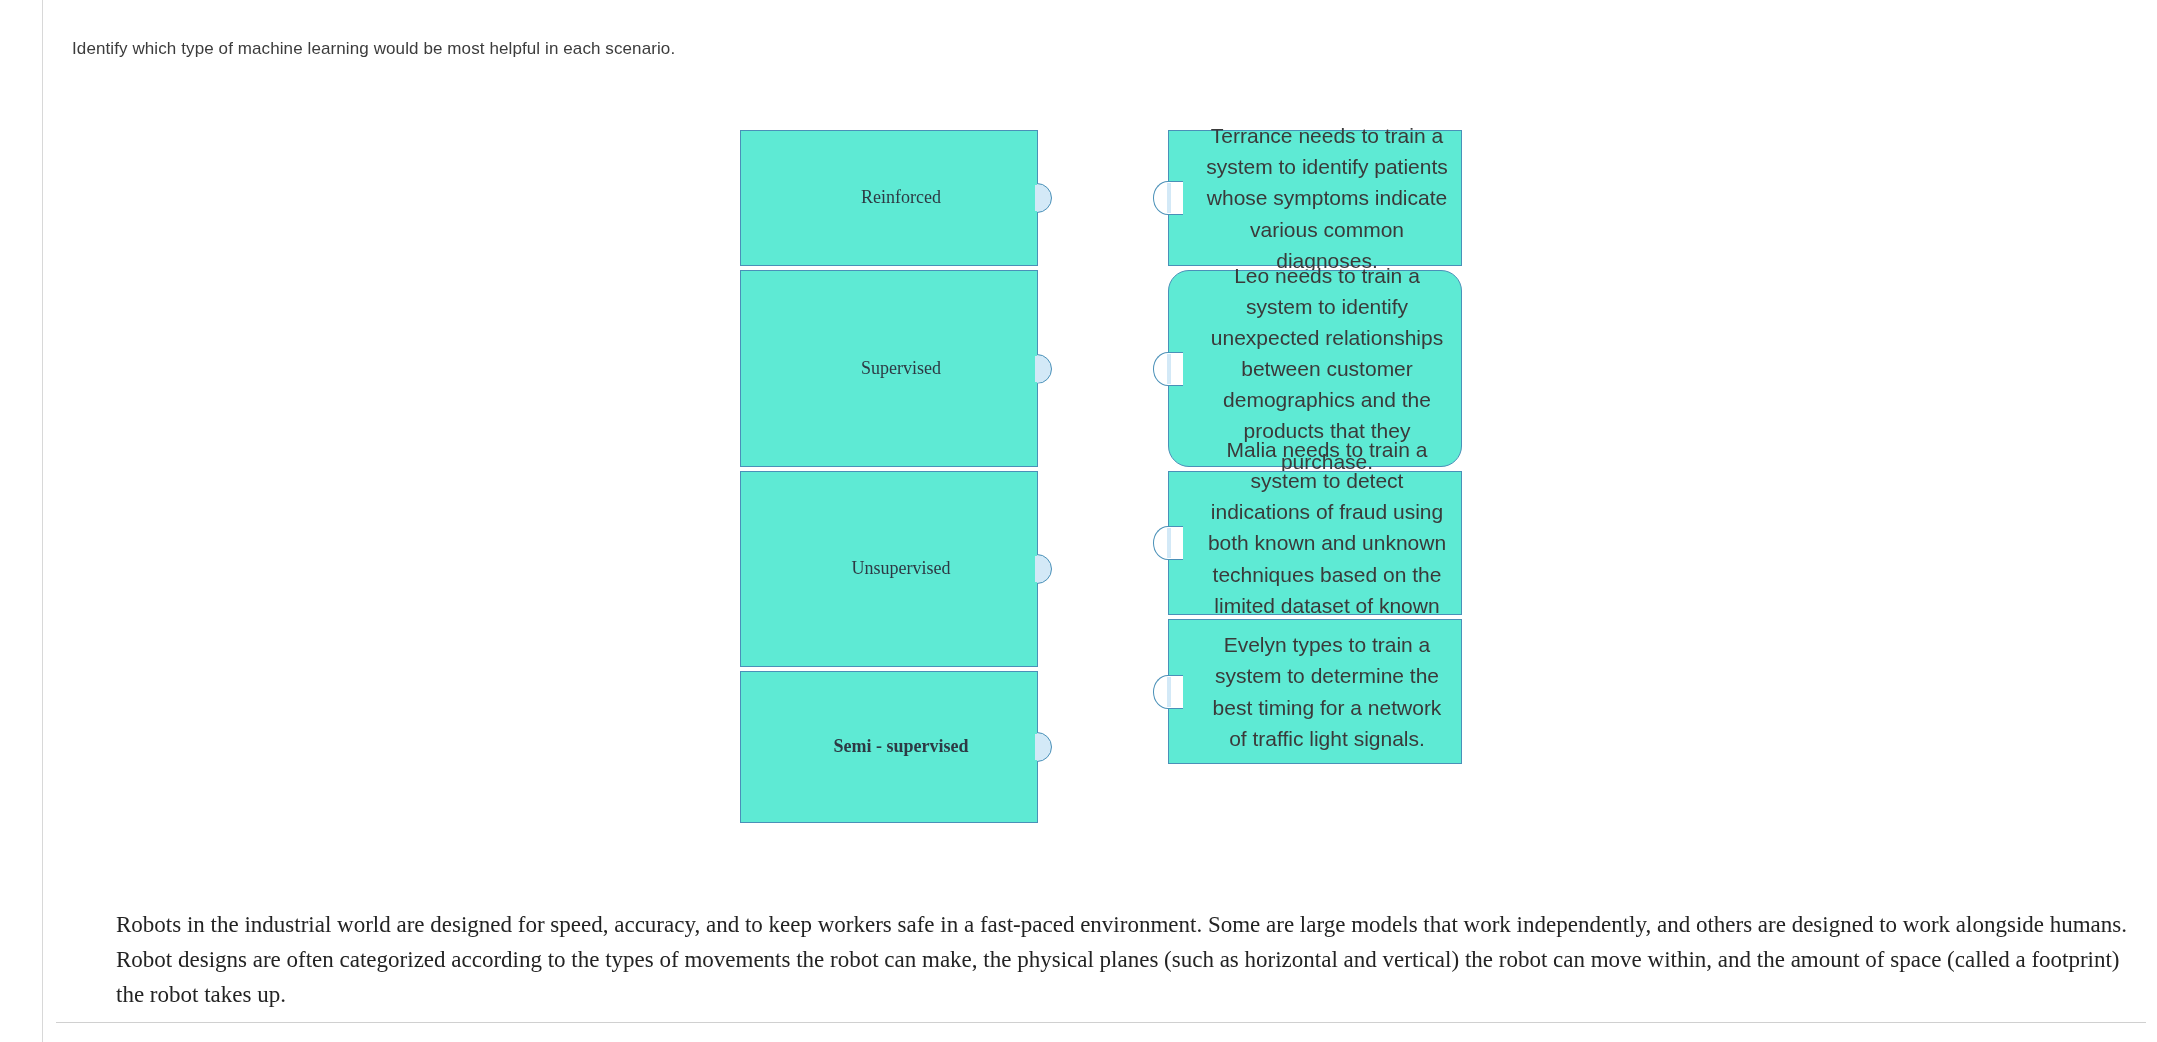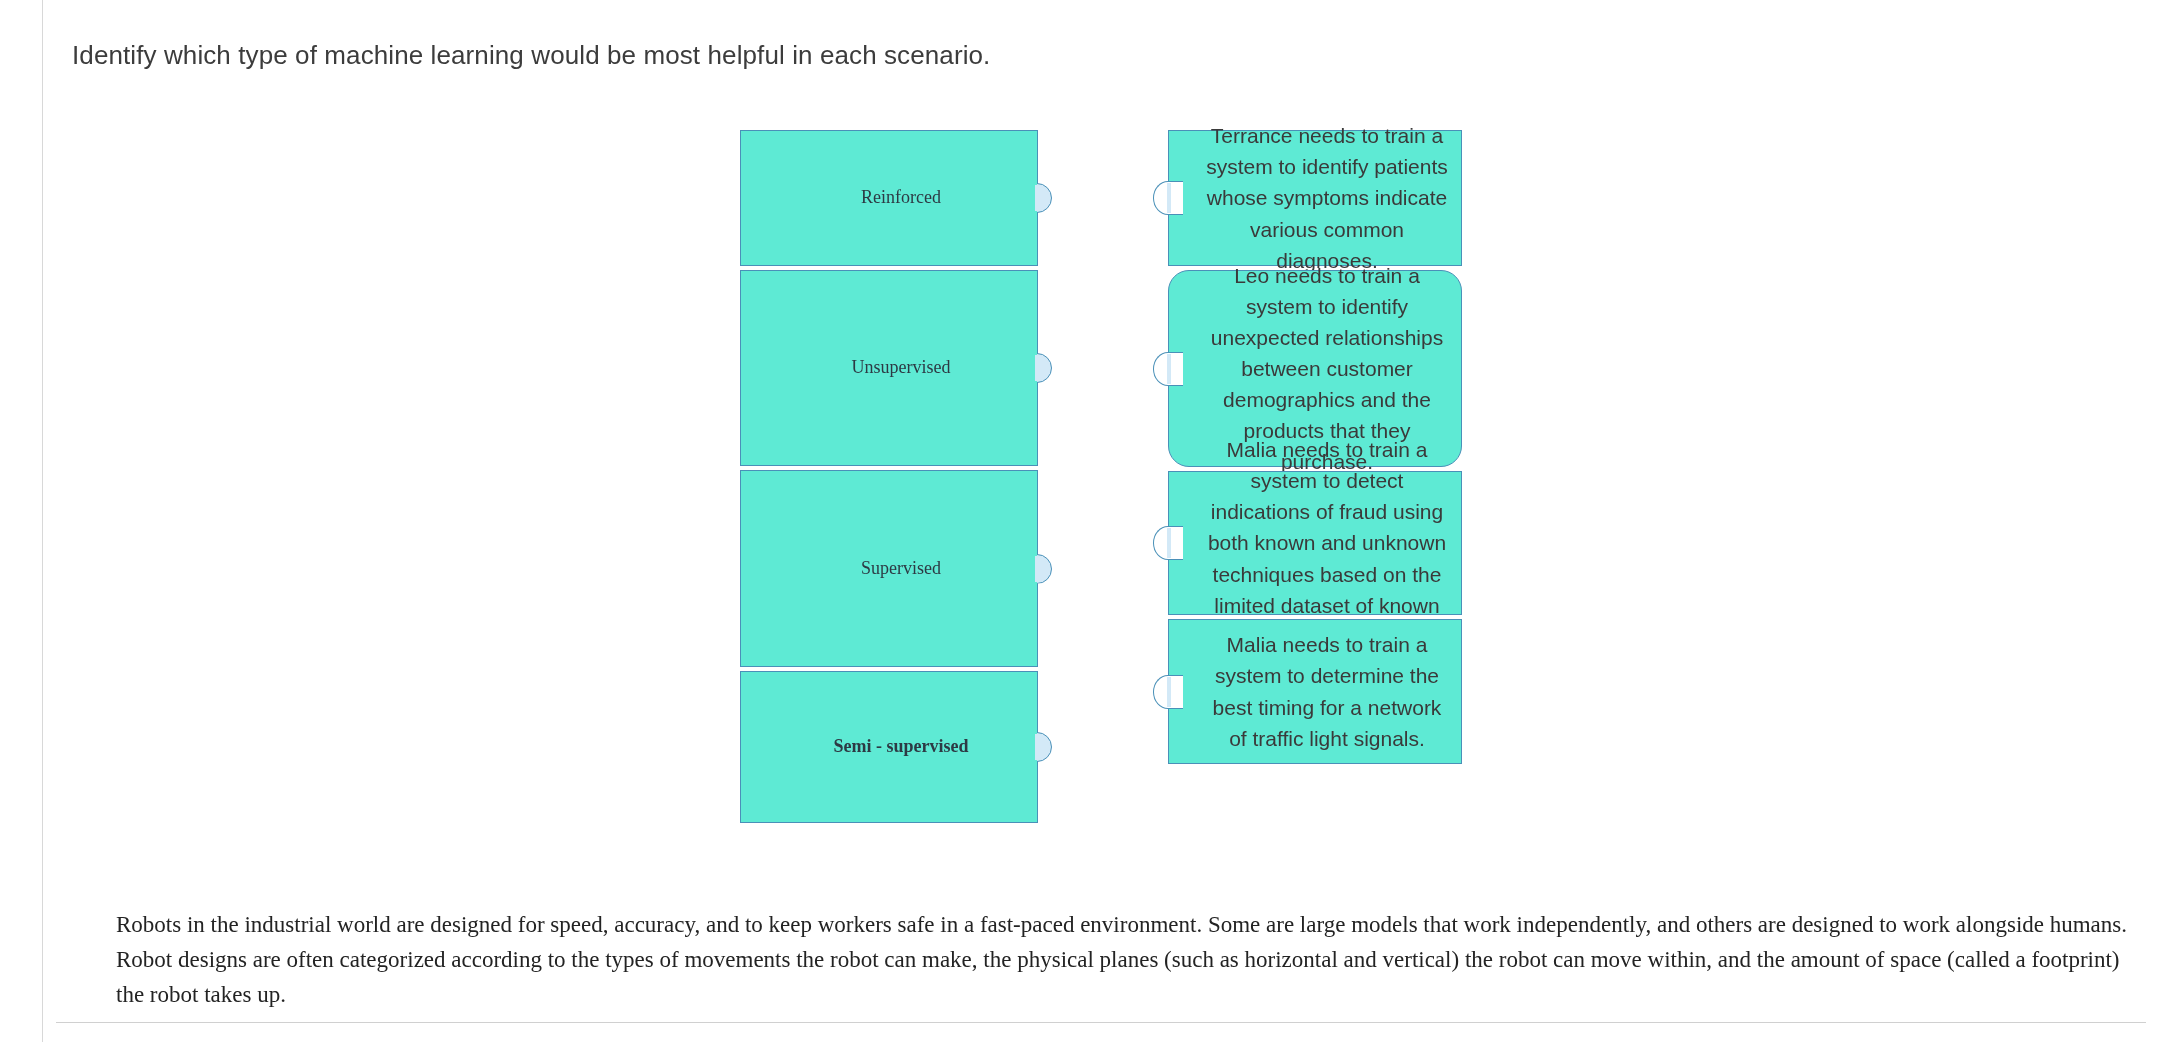--- a/index.html
+++ b/index.html
@@ -26,21 +26,21 @@
     position: absolute;
     left: 42px; top: 0;
     width: 1px; height: 1042px;
     background: #d8d8d8;
   }
 
   .prompt {
     position: absolute;
     left: 72px; top: 38px;
     font-family: "Liberation Sans", sans-serif;
-    font-size: 26px;
+    font-size: 17px;
     line-height: 1.35;
     color: #3c3c3c;
     letter-spacing: 0.1px;
   }
 
   
   .board {
     position: absolute;
     left: 0; top: 130px;
     width: 2157px;
@@ -172,32 +172,32 @@
   <div class="board">
 
     <div class="col col-left">
 
       <div class="piece" style="height:136px;">
         <span class="piece-label">Reinforced</span>
         <span class="knob-out-mask"></span>
         <span class="knob-out"></span>
       </div>
 
+      <div class="piece" style="height:197px;">
+        <span class="piece-label">Supervised</span>
+        <span class="knob-out-mask"></span>
+        <span class="knob-out"></span>
+      </div>
+
       <div class="piece" style="height:196px;">
         <span class="piece-label">Unsupervised</span>
         <span class="knob-out-mask"></span>
         <span class="knob-out"></span>
       </div>
 
-      <div class="piece" style="height:197px;">
-        <span class="piece-label">Supervised</span>
-        <span class="knob-out-mask"></span>
-        <span class="knob-out"></span>
-      </div>
-
       <div class="piece" style="height:152px;font-weight:bold;">
         <span class="piece-label">Semi - supervised</span>
         <span class="knob-out-mask"></span>
         <span class="knob-out"></span>
       </div>
 
     </div>
 
     <div class="col col-right">
 
@@ -215,21 +215,21 @@
 
       <div class="piece" style="height:144px;">
         <span class="knob-in"></span>
         <span class="knob-in-mask"></span>
         <span class="piece-label">Malia needs to train a system to detect indications of fraud using both known and unknown techniques based on the limited dataset of known fraud techniques.</span>
       </div>
 
       <div class="piece" style="height:145px;">
         <span class="knob-in"></span>
         <span class="knob-in-mask"></span>
-        <span class="piece-label">Malia needs to train a system to determine the best timing for a network of traffic light signals.</span>
+        <span class="piece-label">Evelyn types to train a system to determine the best timing for a network of traffic light signals.</span>
       </div>
 
     </div>
 
   </div>
 
   <div class="passage">Robots in the industrial world are designed for speed, accuracy, and to keep workers safe in a fast-paced environment. Some are large models that work independently, and others are designed to work alongside humans. Robot designs are often categorized according to the types of movements the robot can make, the physical planes (such as horizontal and vertical) the robot can move within, and the amount of space (called a footprint) the robot takes up.</div>
 
   <div class="bottom-rule"></div>
 

